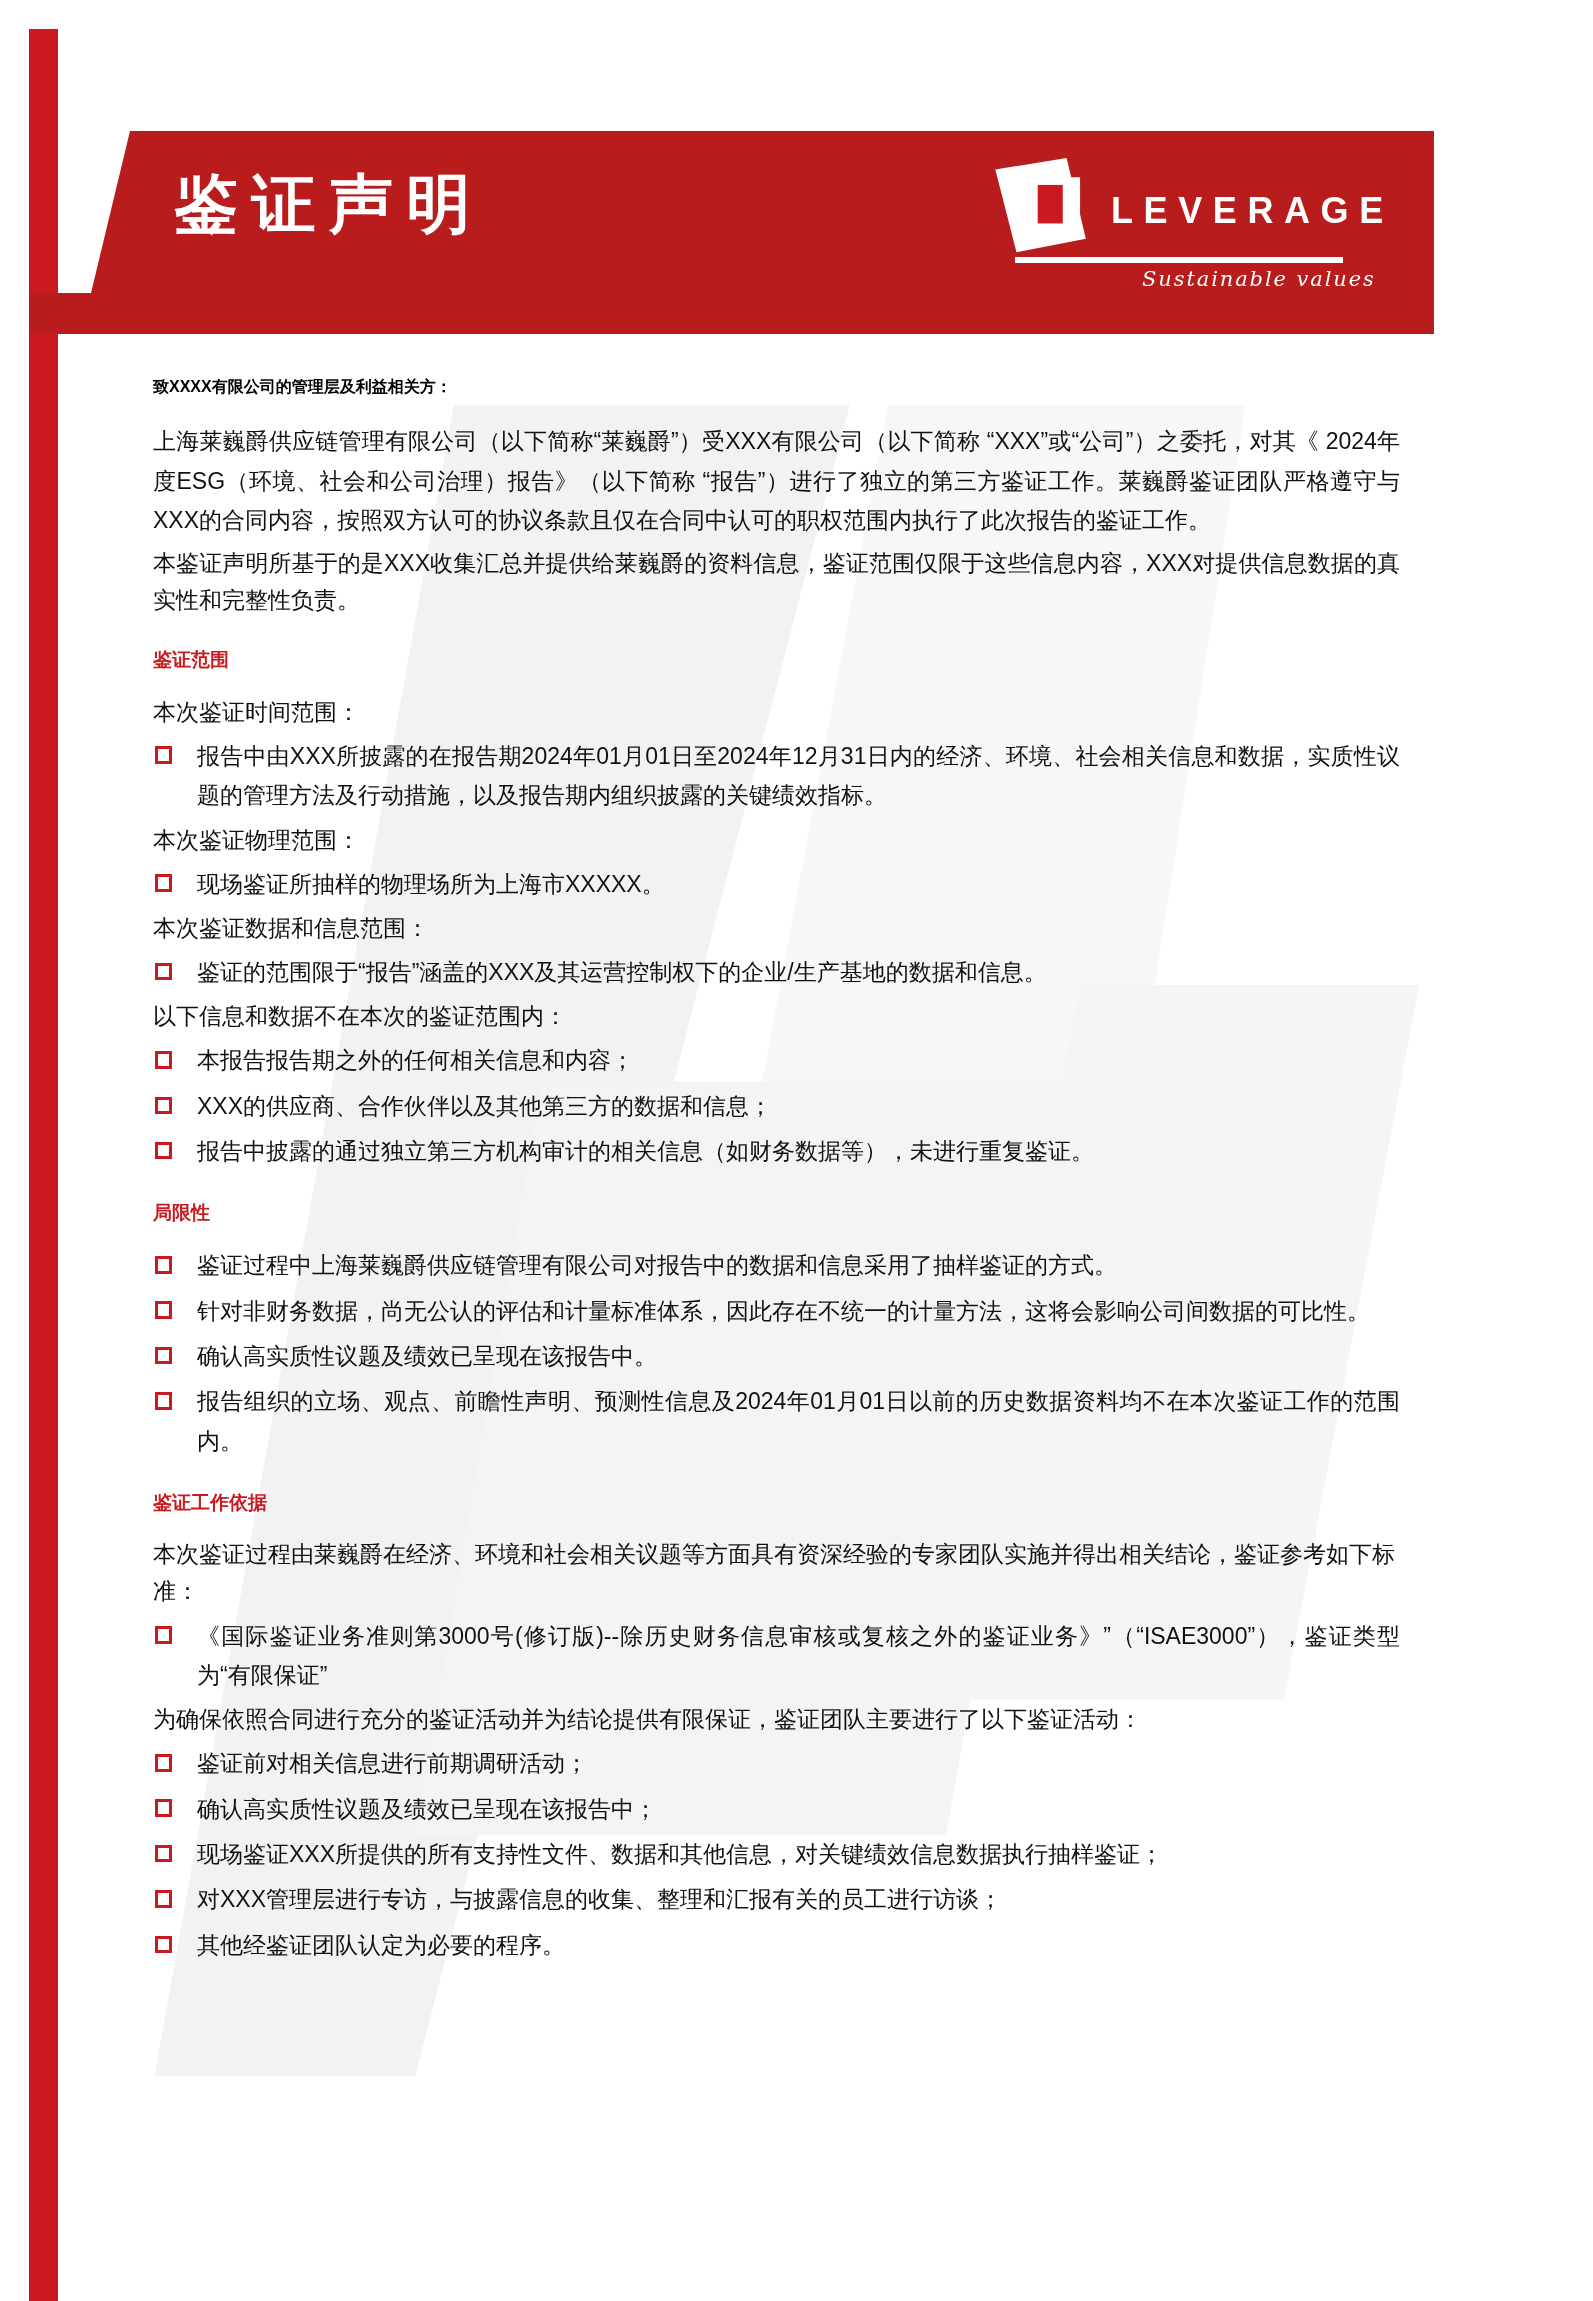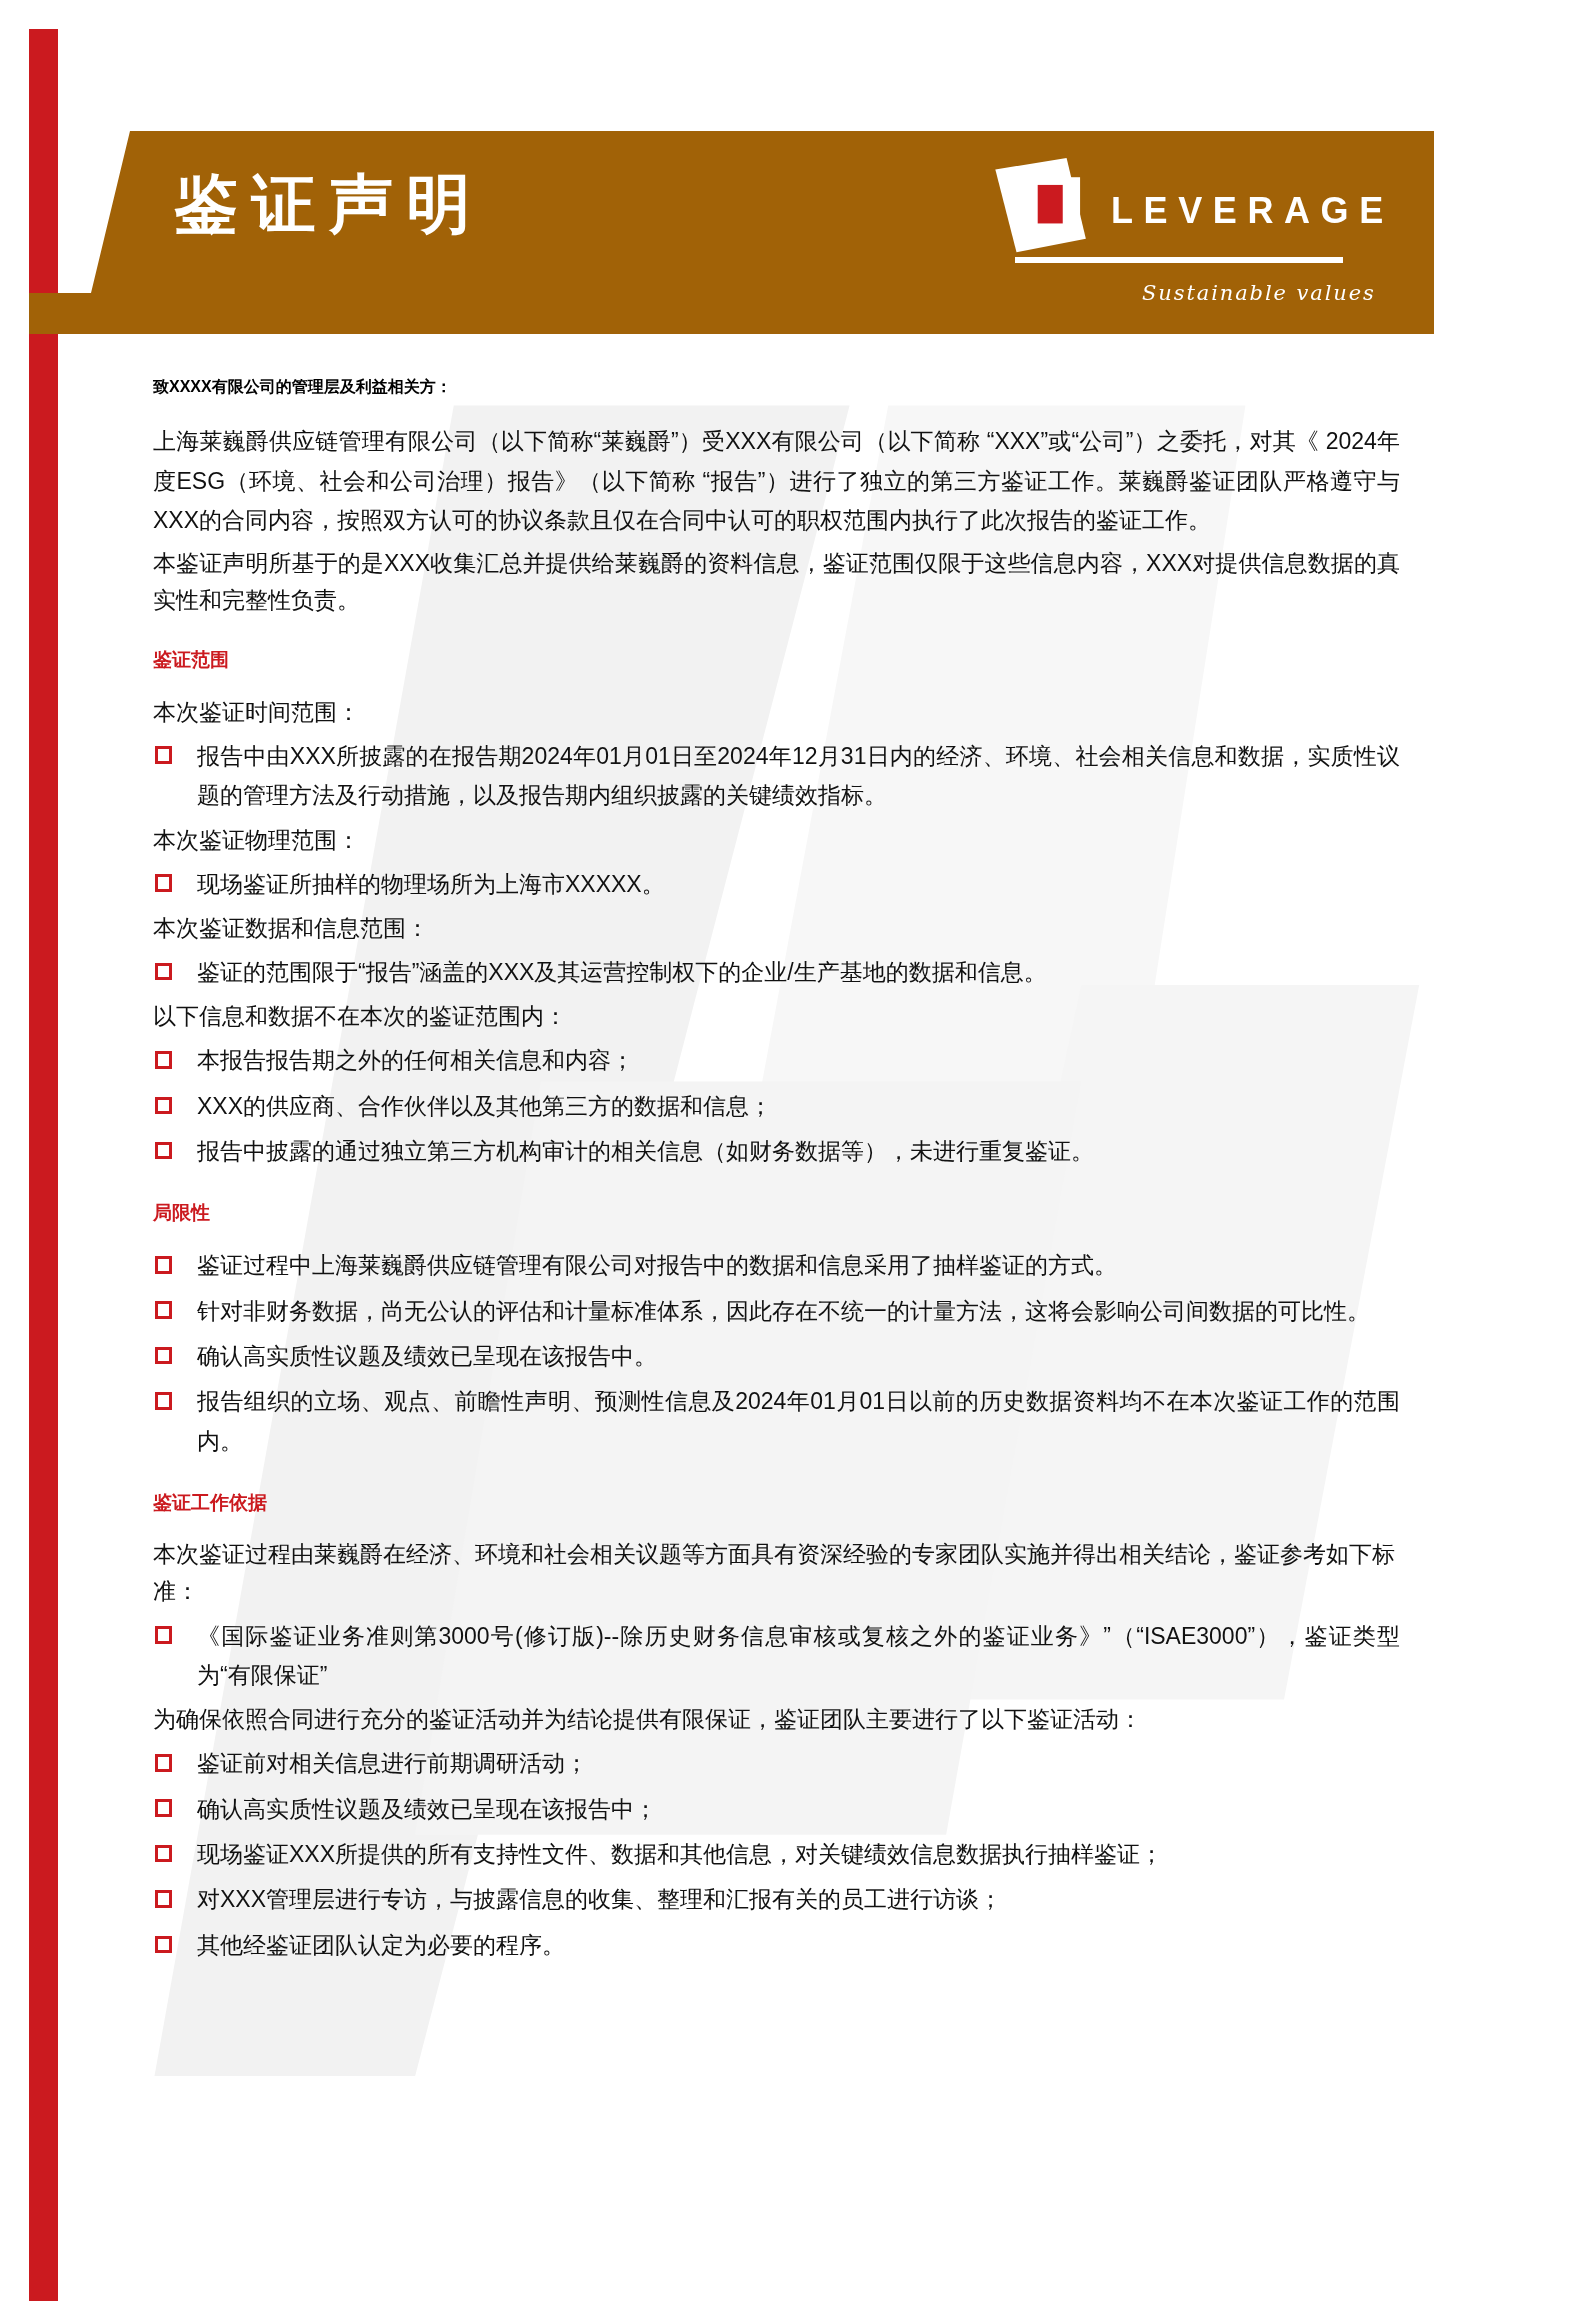--- a/index.html
+++ b/index.html
@@ -35,21 +35,21 @@
     z-index: 2;
   }
 
   
   .header-band {
     position: absolute;
     left: 29px;
     top: 131px;
     width: 1405px;
     height: 203px;
-    background: #a16207;
+    background: #b91c1c;
     z-index: 3;
     clip-path: polygon(0px 203px, 0px 162px, 62px 162px, 101px 0px, 1405px 0px, 1405px 203px);
   }
 
   .header-title {
     position: absolute;
     left: 145px;
     top: 41px;
     color: #ffffff;
     font-size: 64px;
@@ -83,21 +83,21 @@
     position: absolute;
     left: 37px;
     top: 101px;
     width: 328px;
     height: 5.8px;
     background: #ffffff;
   }
   .logo-tag {
     position: absolute;
     left: 164px;
-    top: 125px;
+    top: 111px;
     color: #ffffff;
     font-size: 21px;
     font-style: italic;
     font-family: "DejaVu Serif", serif;
     letter-spacing: 1.9px;
     white-space: nowrap;
   }
 
   
   .content {

